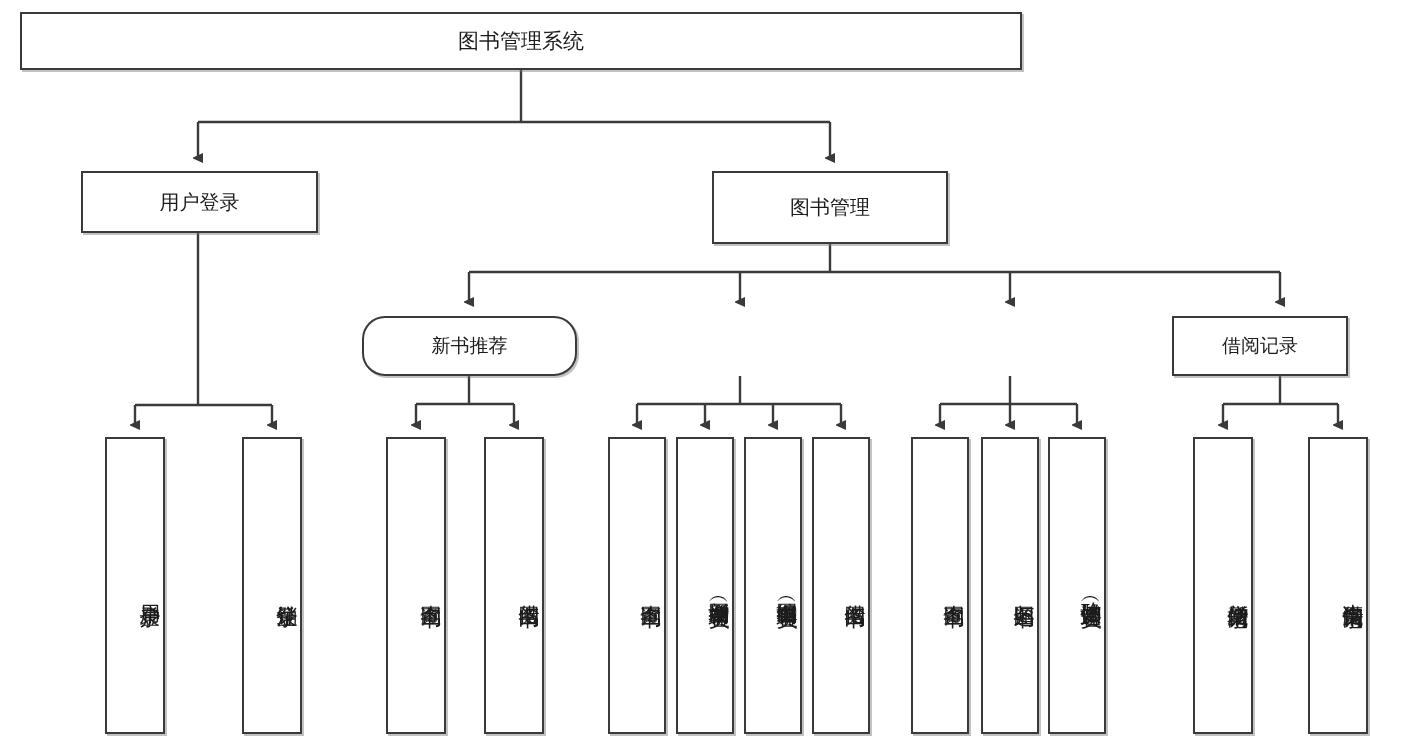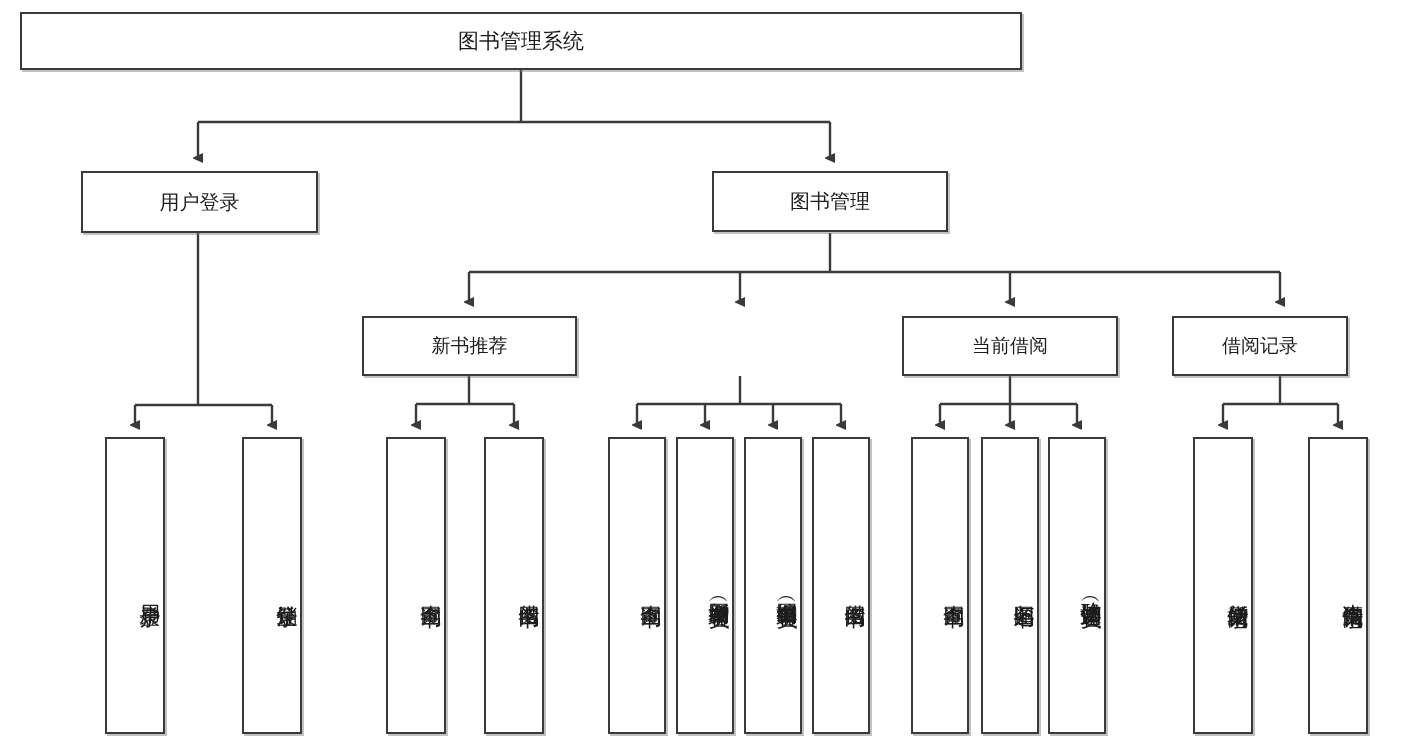--- a/index.html
+++ b/index.html
@@ -126,29 +126,26 @@
     </g>
   </svg>
 
   <div class="node root" style="left:20px; top:12px; width:1002px; height:58px;">
     <span>图书管理系统</span>
   </div>
 
   <div class="node level1" style="left:81px; top:171px; width:237px; height:62px;">
     <span>用户登录</span>
   </div>
-  <div class="node level1" style="left:712px; top:171px; width:236px; height:61px;">
+  <div class="node level1" style="left:712px; top:171px; width:236px; height:73px;">
     <span>图书管理</span>
   </div>
 
-  <div class="node level2" style="left:362px; top:316px; width:215px; height:60px;">
+  <div class="node level2" style="left:362px; top:316px; width:215px; height:60px;border-radius:23px;">
     <span>新书推荐</span>
-  </div>
-  <div class="node level2" style="left:902px; top:316px; width:216px; height:60px;">
-    <span>当前借阅</span>
   </div>
   <div class="node level2" style="left:1172px; top:316px; width:176px; height:60px;">
     <span>借阅记录</span>
   </div>
 
   <div class="node leaf" style="left:105px; top:437px; width:60px; height:297px;">
     <span class="vlabel">用户登录</span>
   </div>
   <div class="node leaf" style="left:242px; top:437px; width:60px; height:297px;">
     <span class="vlabel">注销登录</span>

